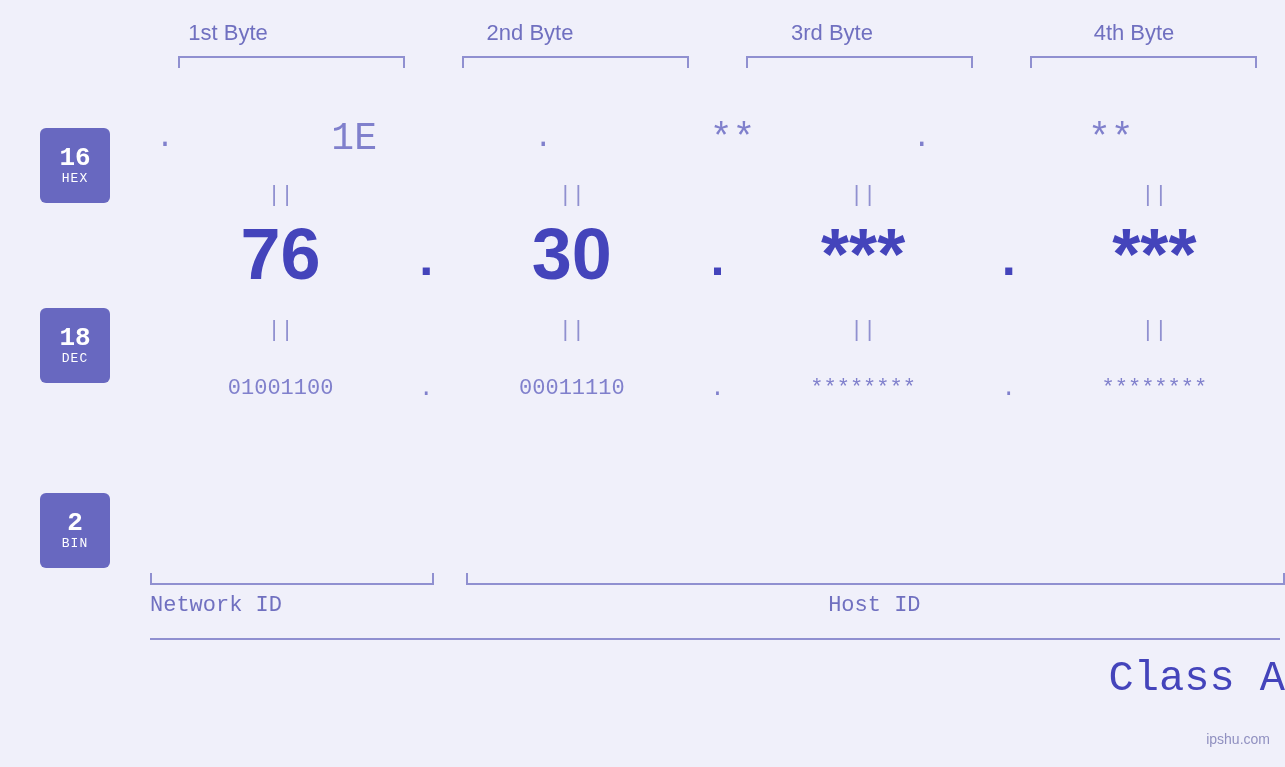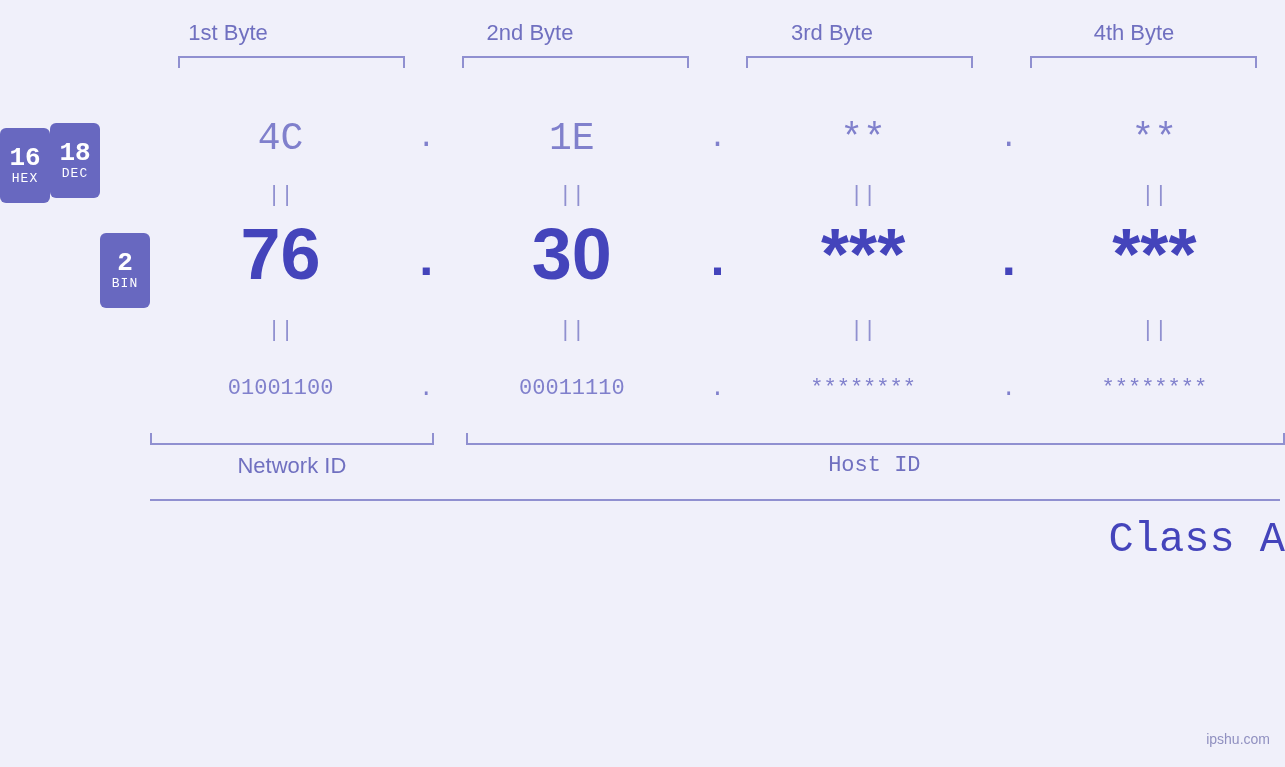--- a/index.html
+++ b/index.html
@@ -67,22 +67,22 @@
     .content-area {
       display: flex;
       width: 100%;
       align-items: flex-start;
     }
 
     
     .badges-col {
       width: 150px;
       display: flex;
-      flex-direction: row;
-      align-items: flex-end;
+      flex-direction: column;
+      align-items: center;
       gap: 0;
       padding-top: 0;
     }
 
     .badge {
       width: 70px;
       height: 75px;
       background: #6868c0;
       border-radius: 6px;
       display: flex;
@@ -242,24 +242,23 @@
       margin-left: 2px;
     }
 
     .labels-row {
       display: flex;
       width: 100%;
     }
 
     .network-label {
       width: 25%;
-      text-align: center;
       color: #7070c0;
       font-size: 22px;
-      font-family: Liberation Sans, sans-serif;
+      font-family: Liberation Mono, monospace;
     }
 
     .host-label {
       flex: 1;
       text-align: center;
       color: #7070c0;
       font-size: 22px;
       font-family: 'Courier New', Courier, monospace;
     }
 
@@ -338,21 +337,20 @@
       </div>
       <div class="badge badge-bin">
         <span class="badge-number">2</span>
         <span class="badge-label">BIN</span>
       </div>
     </div>
 
     <div class="data-cols">
 
       <div class="hex-row">
-        <div class="hex-cell">4C</div>
         <div class="dot-small">.</div>
         <div class="hex-cell">1E</div>
         <div class="dot-small">.</div>
         <div class="hex-cell">**</div>
         <div class="dot-small">.</div>
         <div class="hex-cell">**</div>
       </div>
 
       <div class="equals-row">
         <div class="equals-cell">||</div>

